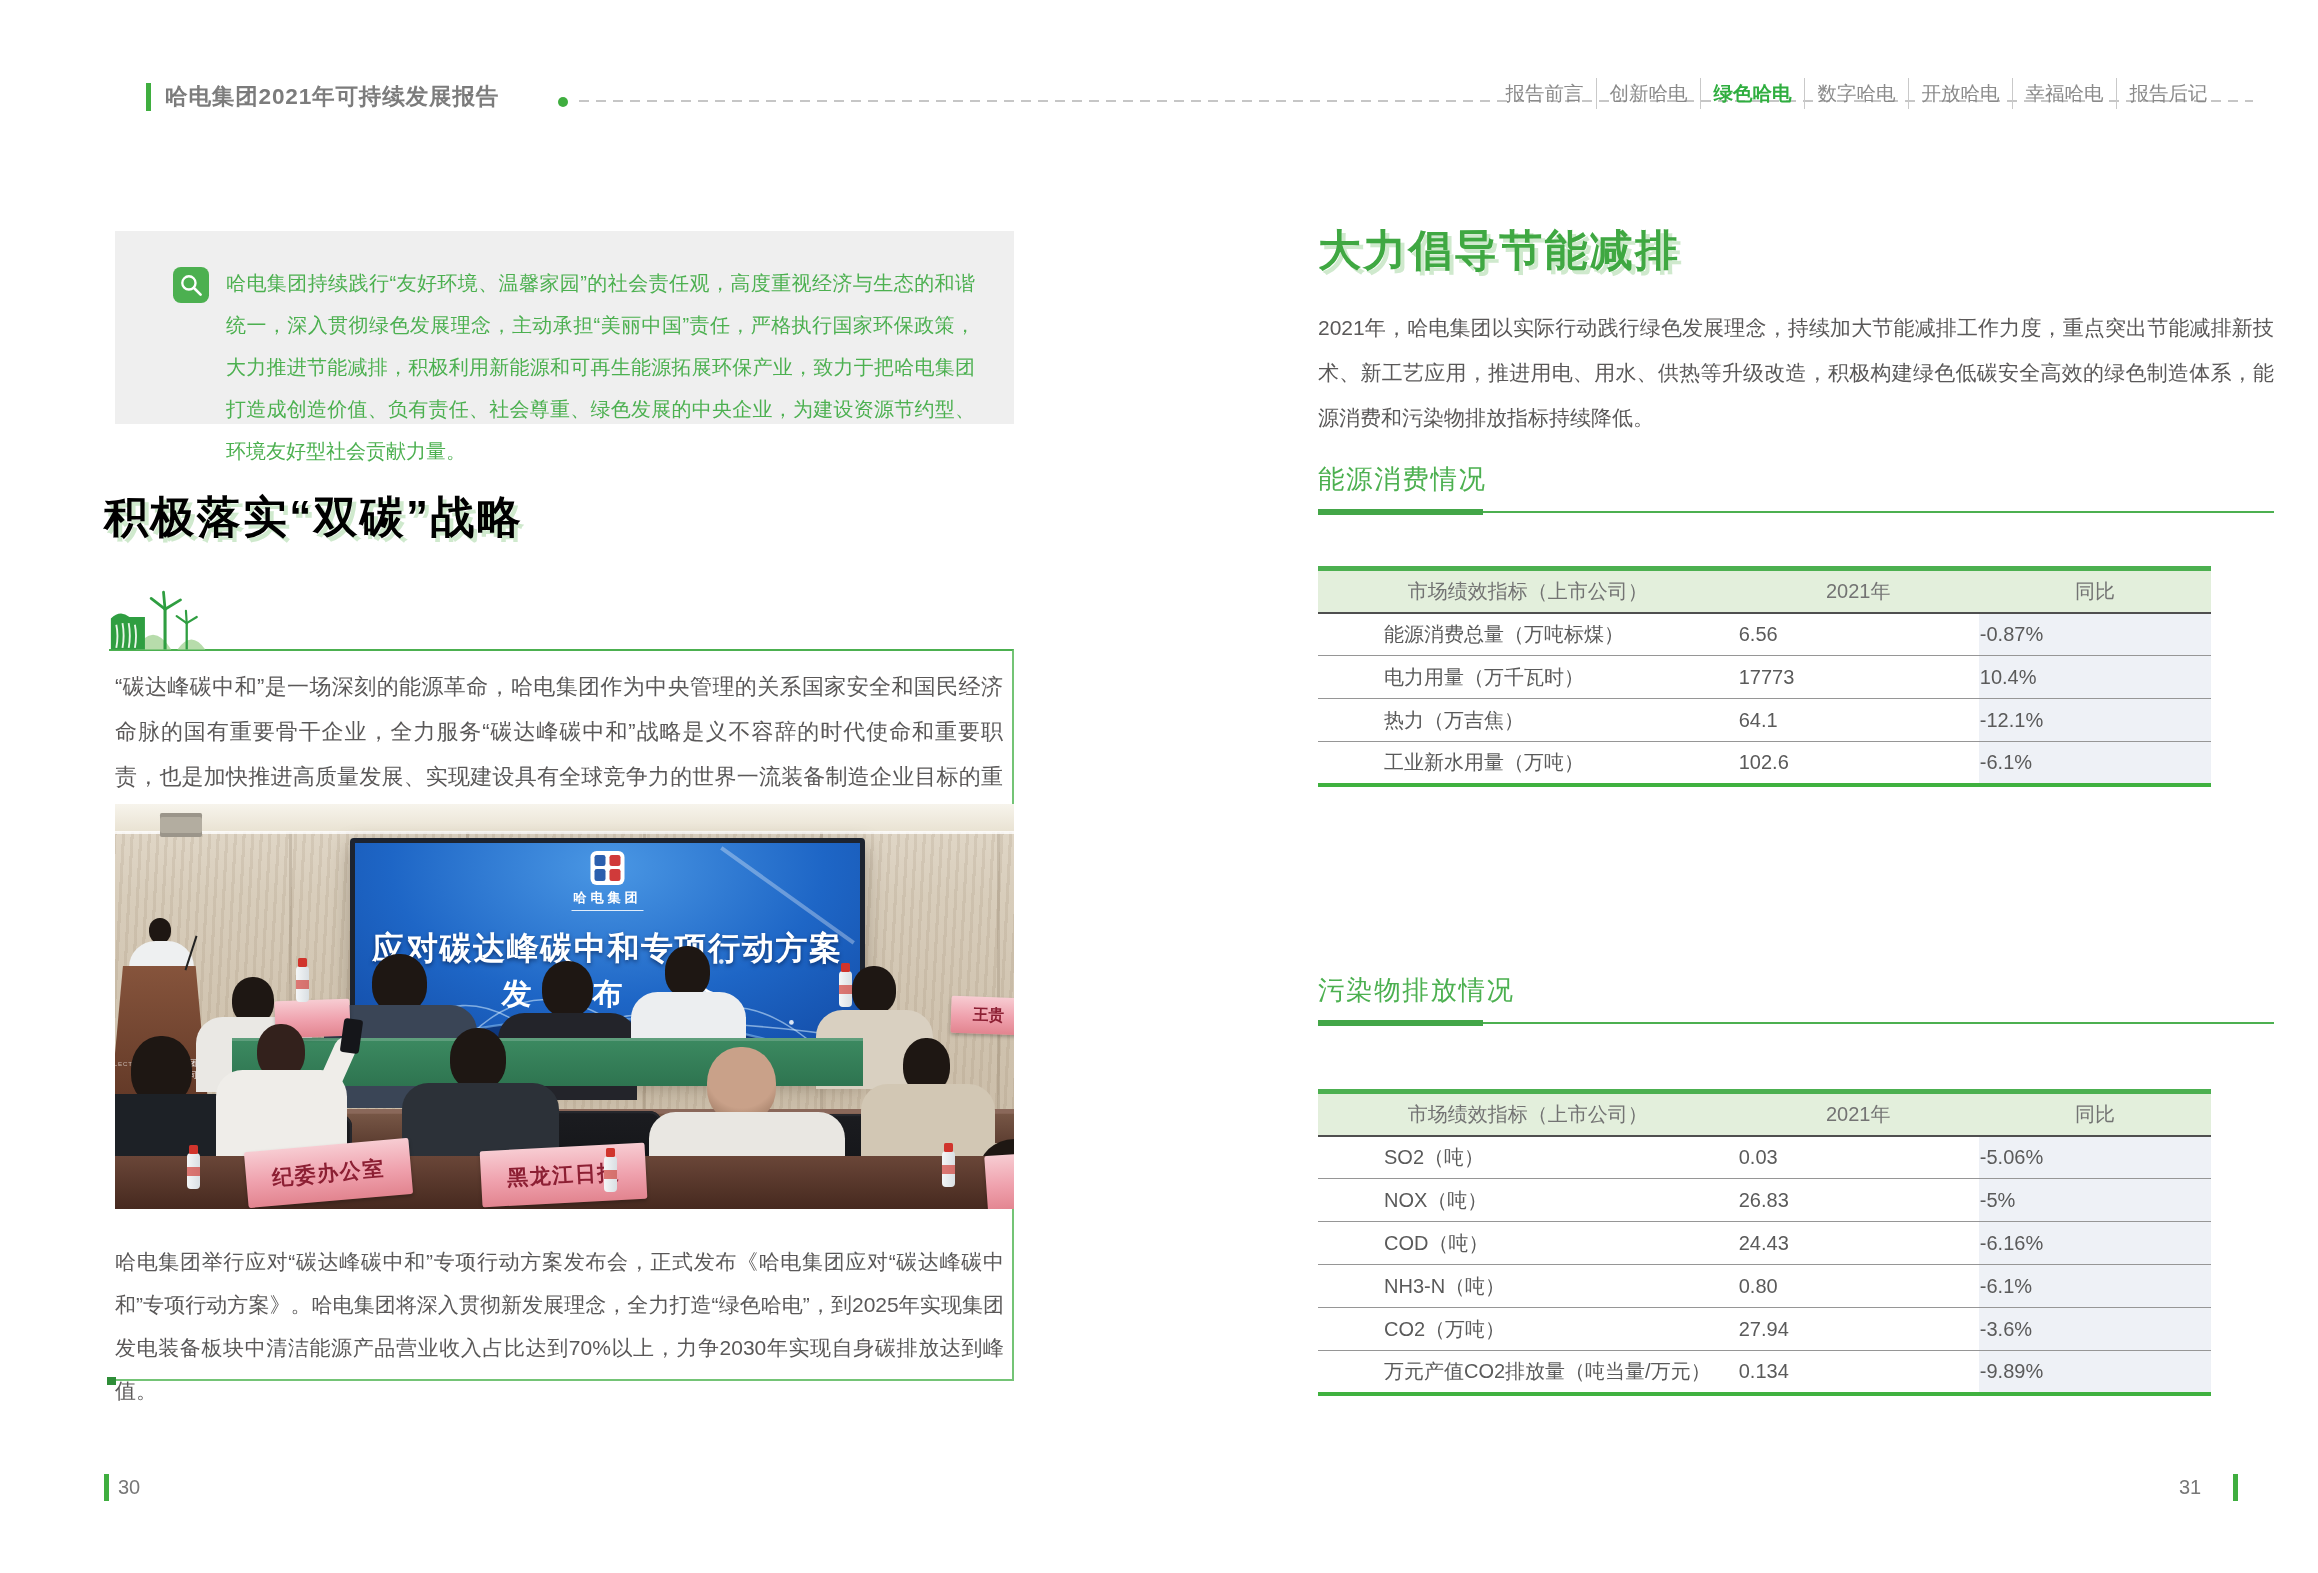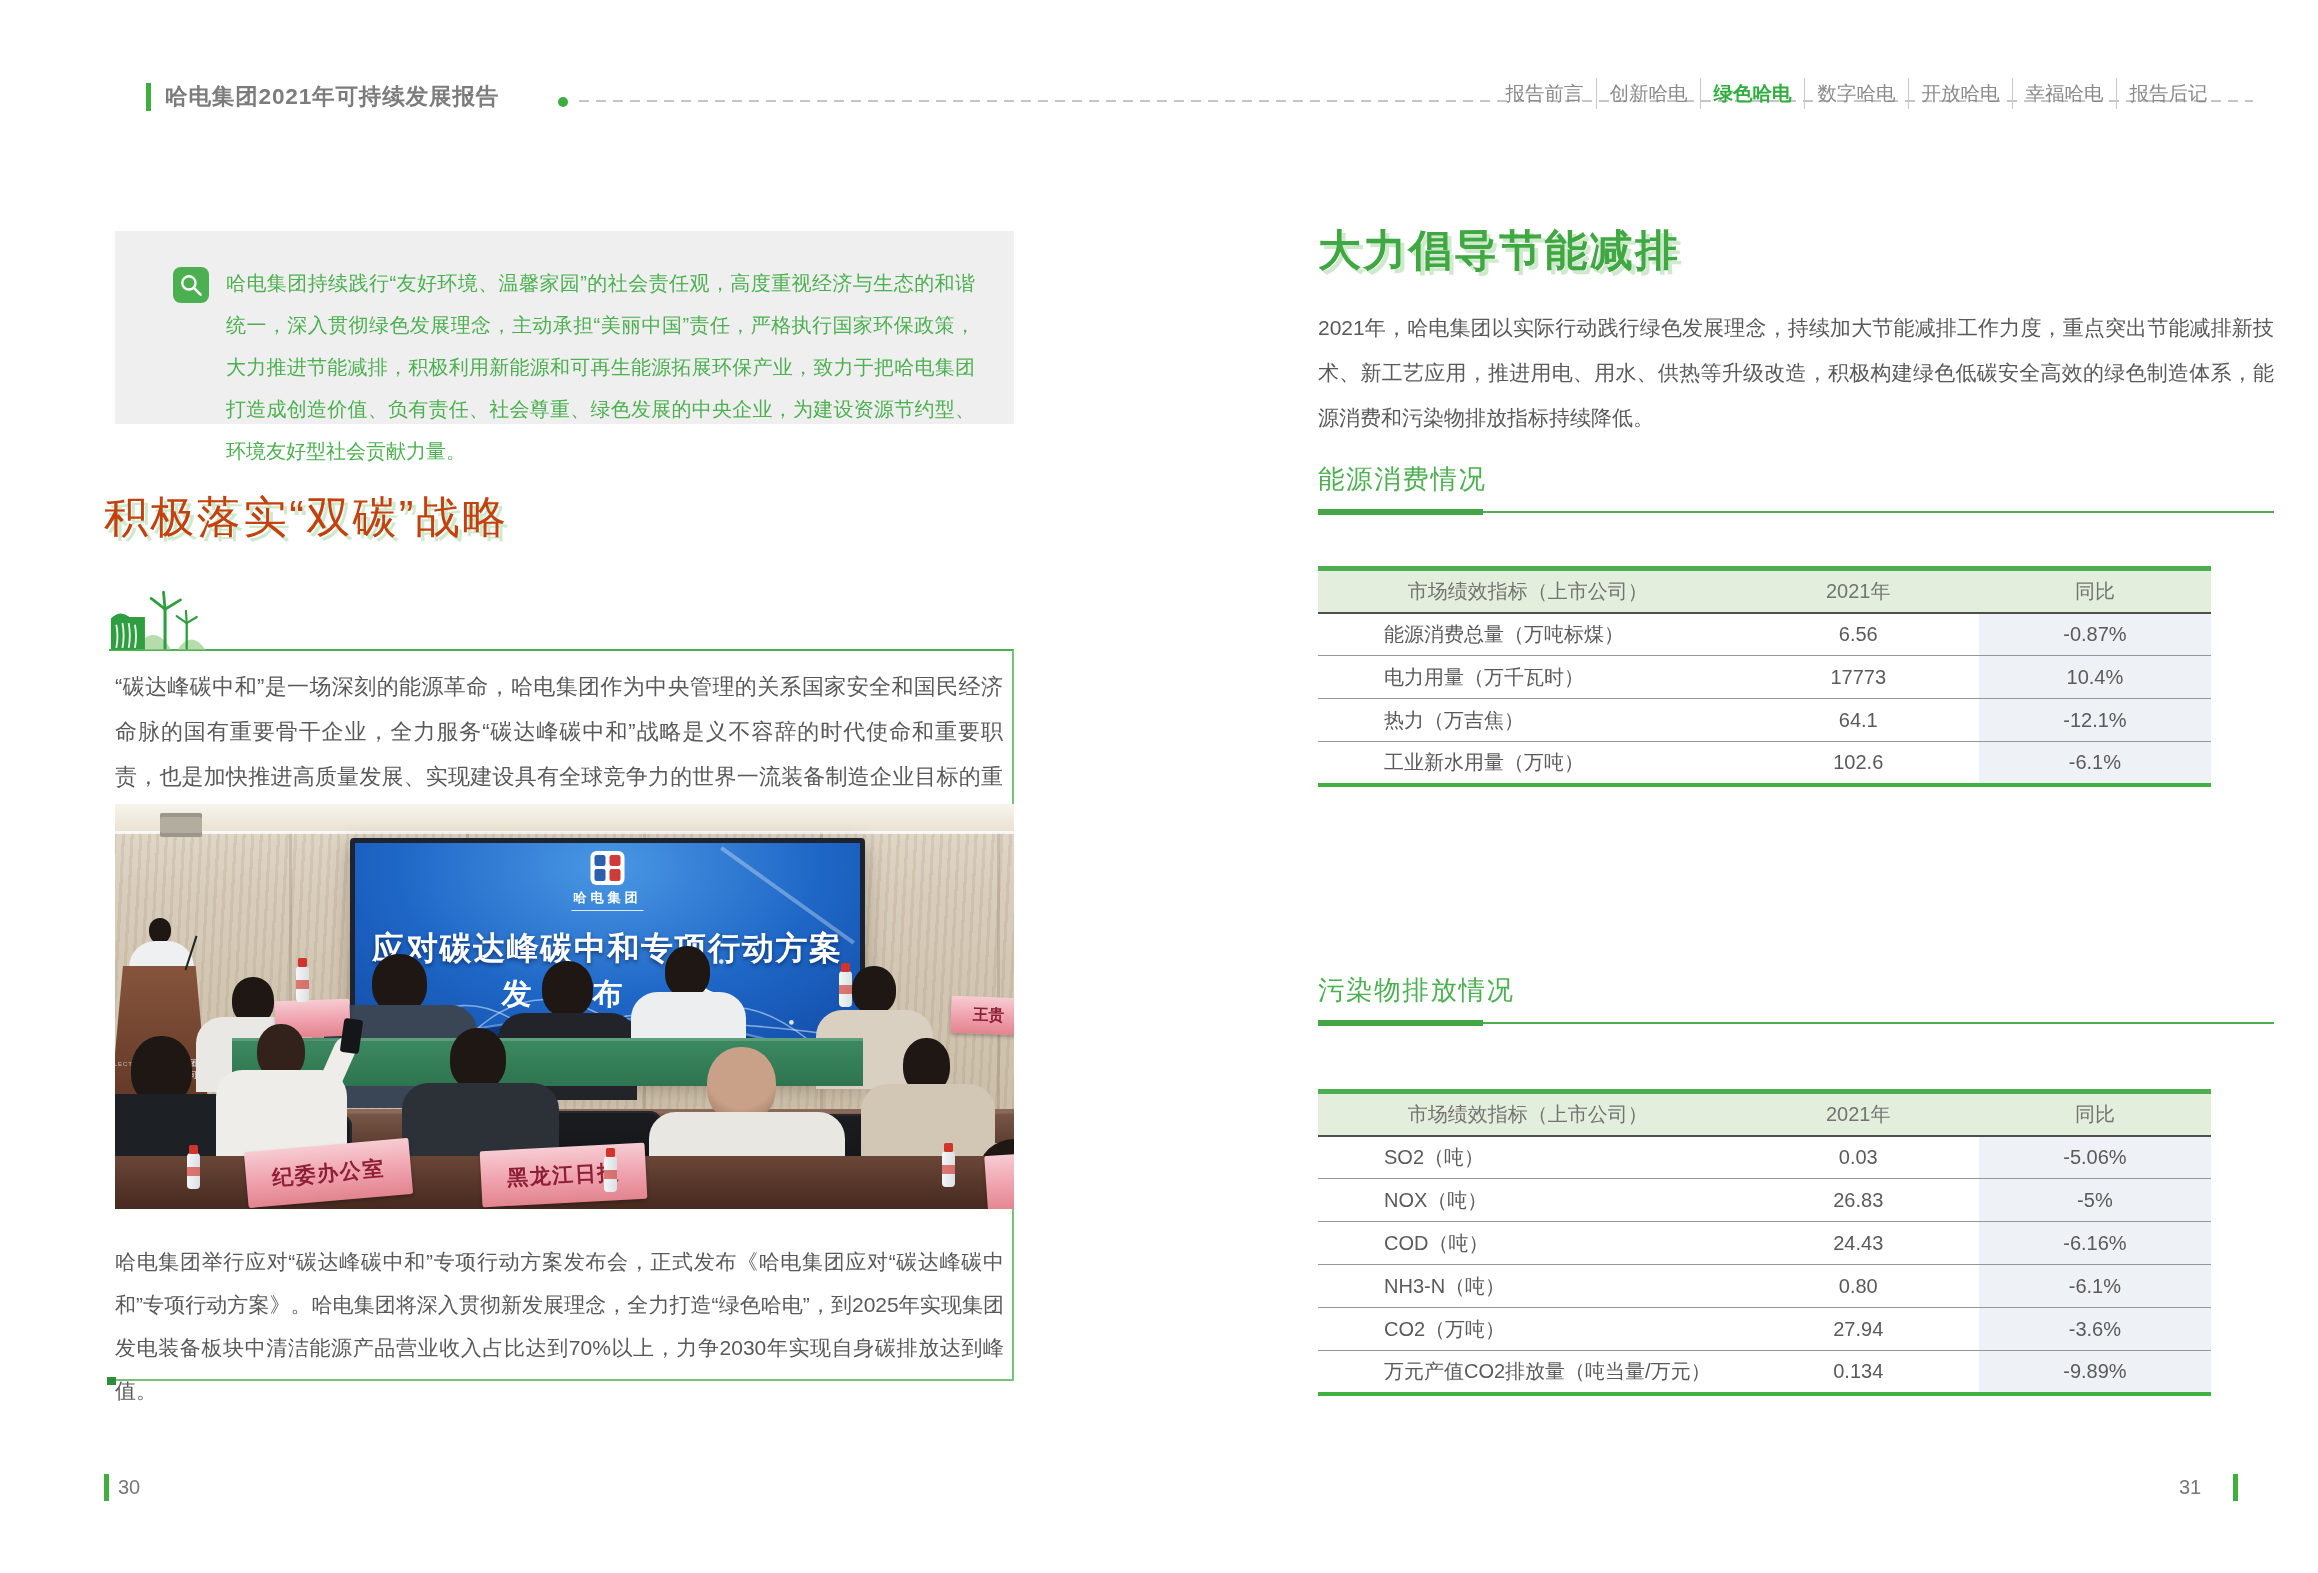--- a/index.html
+++ b/index.html
@@ -17,21 +17,21 @@
   .nav span.item{padding:0 12.5px;line-height:31px;white-space:nowrap;}
   .nav span.item + span.item{border-left:1.6px solid #c9c9c9;}
   .nav span.item.active{color:#2fae3f;font-weight:bold;}
 
   
   .intro-box{left:115px;top:231px;width:899px;height:193px;background:#efefef;}
   .intro-icon{left:58px;top:36px;width:36px;height:36px;background:#4cb050;border-radius:7.8px;
     display:flex;align-items:center;justify-content:center;}
   .intro-text{left:111px;top:31px;width:749px;font-size:20px;line-height:42px;color:#4cb050;text-align:justify;}
 
-  .l-heading{left:104px;top:488px;font-size:44px;font-weight:normal;color:#c2410c;letter-spacing:2.3px;
+  .l-heading{left:104px;top:488px;font-size:44px;font-weight:bold;color:#000000;letter-spacing:2.3px;
     text-shadow:3.9px 3.9px 0 #cfe9cd;}
   .l-frame{left:109px;top:649px;width:903px;height:728px;
     border-top:2.3px solid #4cb050;border-right:2.3px solid #74c476;border-bottom:2.3px solid #74c476;}
   .l-frame::after{content:"";position:absolute;left:-1.6px;bottom:-6.2px;width:8.6px;height:8.6px;background:#2e8d38;}
   .l-illus{left:109px;top:586px;}
   .l-para{left:115px;top:664px;width:888px;font-size:22px;line-height:45px;text-align:justify;color:#5a5858;}
   .l-caption{left:115px;top:1240px;width:889px;font-size:21px;line-height:43px;text-align:justify;color:#5a5858;}
 
   
   .photo{left:115px;top:804px;width:899px;height:405px;overflow:hidden;background:#d6cbba;}
@@ -94,21 +94,21 @@
   .sec-line{width:956px;height:1.6px;background:#4cb050;}
   .sec-line::before{content:"";position:absolute;left:0;top:-2.3px;width:165px;height:6.2px;background:#43a648;}
 
   table.datatable{border-collapse:collapse;width:893px;table-layout:fixed;
     border-top:5.5px solid #4cb050;}
   table.datatable thead tr{background:#e3efdc;height:44px;border-bottom:2.3px solid #4f4f4f;}
   table.datatable th{font-size:20px;color:#737373;font-weight:normal;text-align:center;}
   table.datatable col.c1{width:47%;} table.datatable col.c2{width:27%;} table.datatable col.c3{width:26%;}
   table.datatable tbody tr{height:43px;border-bottom:1.6px solid #969696;}
   table.datatable tbody tr:last-child{border-bottom:4.7px solid #3fb13f;}
-  table.datatable td{font-size:20px;color:#5a5a5a;text-align:center;}
+  table.datatable td{font-size:20px;color:#5a5a5a;}
   table.datatable td:first-child{text-align:left;padding-left:66px;}
   table.datatable tbody td:nth-child(3){background:#eef1f6;}
 
   
   .pn{display:flex;align-items:center;gap:9.3px;font-size:20px;color:#777;}
   .pn .bar{width:4.7px;height:26.5px;background:#3fae3f;}
 </style>
 </head>
 <body>
 

